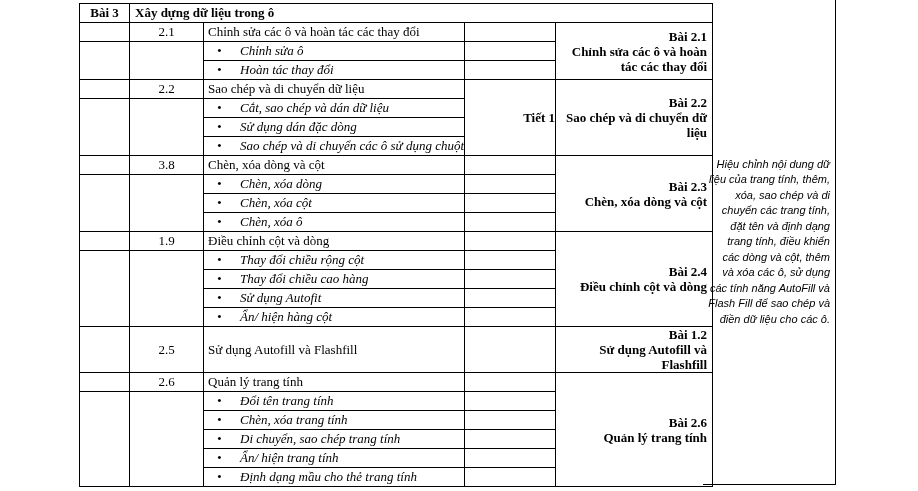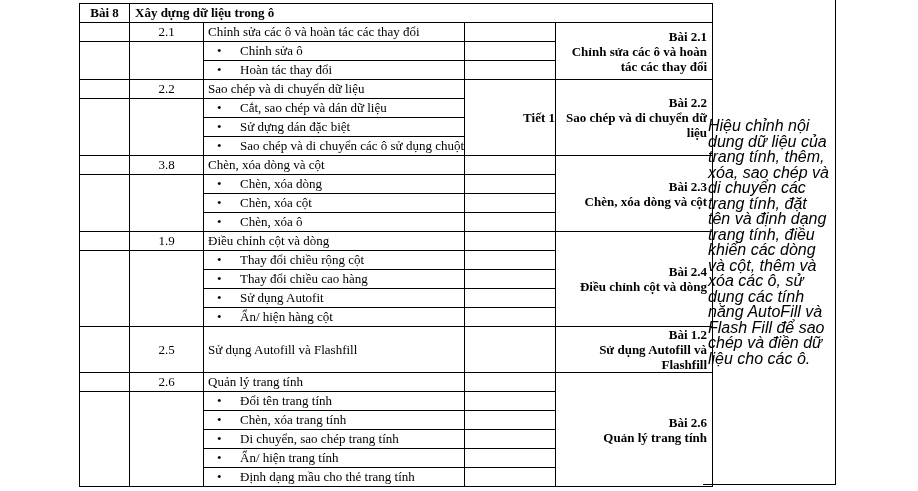--- a/index.html
+++ b/index.html
@@ -15,50 +15,50 @@
   .plan td {
     border:1px solid #000; font-size:13px; vertical-align:middle;
     overflow:hidden; line-height:16px;
   }
   .plan tr { height:19px; }
   .plan tr.tall { height:45px; }
   .center { text-align:center; }
   .bold { font-weight:bold; }
   td.head-title { font-weight:bold; padding-left:5px;margin-top:23px; }
   td.sec-title { padding-left:4px; }
-  td.bullet-cell { padding-left:13px; white-space:nowrap; }
+  td.bullet-cell { padding-left:13px; white-space:nowrap;font-style:italic; }
   .blt { display:inline-block; width:23px; }
   td.lesson {
     text-align:right; font-weight:bold; line-height:15px; padding:0 5px;
   }
   td.period { text-align:right; font-weight:bold; }
   .note-box {
     position:absolute; left:703px; top:0; width:133px; height:485px;
     border-right:1px solid #000; border-bottom:1px solid #000;
     display:flex; align-items:center; justify-content:center;
     font-family:"Liberation Sans", sans-serif; font-style:italic;
-    font-size:16px; line-height:15.5px; text-align:left;
+    font-size:11px; line-height:15.5px; text-align:right;
     padding:0 5px;
   }
 </style>
 </head>
 <body>
 
 <table class="plan">
   <colgroup>
     <col style="width:50px">
       <col style="width:74px">
       <col style="width:252px">
       <col style="width:91px">
       <col style="width:157px">
   </colgroup>
 
   <tbody>
       <tr>
-    <td class="center bold">Bài 8</td>
+    <td class="center bold">Bài 3</td>
     <td class="head-title" colspan="4">Xây dựng dữ liệu trong ô</td>
   </tr>
 
   <tr>
     <td></td>
     <td class="center">2.1</td>
     <td class="sec-title">Chỉnh sửa các ô và hoàn tác các thay đổi</td>
     <td></td>
     <td class="lesson" rowspan="3">
       <div>Bài 2.1</div>
@@ -89,21 +89,21 @@
     </td>
   </tr>
 
   <tr>
     <td rowspan="3"></td>
     <td rowspan="3"></td>
     <td class="bullet-cell"><span class="blt">•</span><span>Cắt, sao chép và dán dữ liệu</span></td>
   </tr>
 
   <tr>
-    <td class="bullet-cell"><span class="blt">•</span><span>Sử dựng dán đặc biệt</span></td>
+    <td class="bullet-cell"><span class="blt">•</span><span>Sử dụng dán đặc dòng</span></td>
   </tr>
 
   <tr>
     <td class="bullet-cell"><span class="blt">•</span><span>Sao chép và di chuyển các ô sử dụng chuột</span></td>
   </tr>
 
   <tr>
     <td></td>
     <td class="center">3.8</td>
     <td class="sec-title">Chèn, xóa dòng và cột</td>

